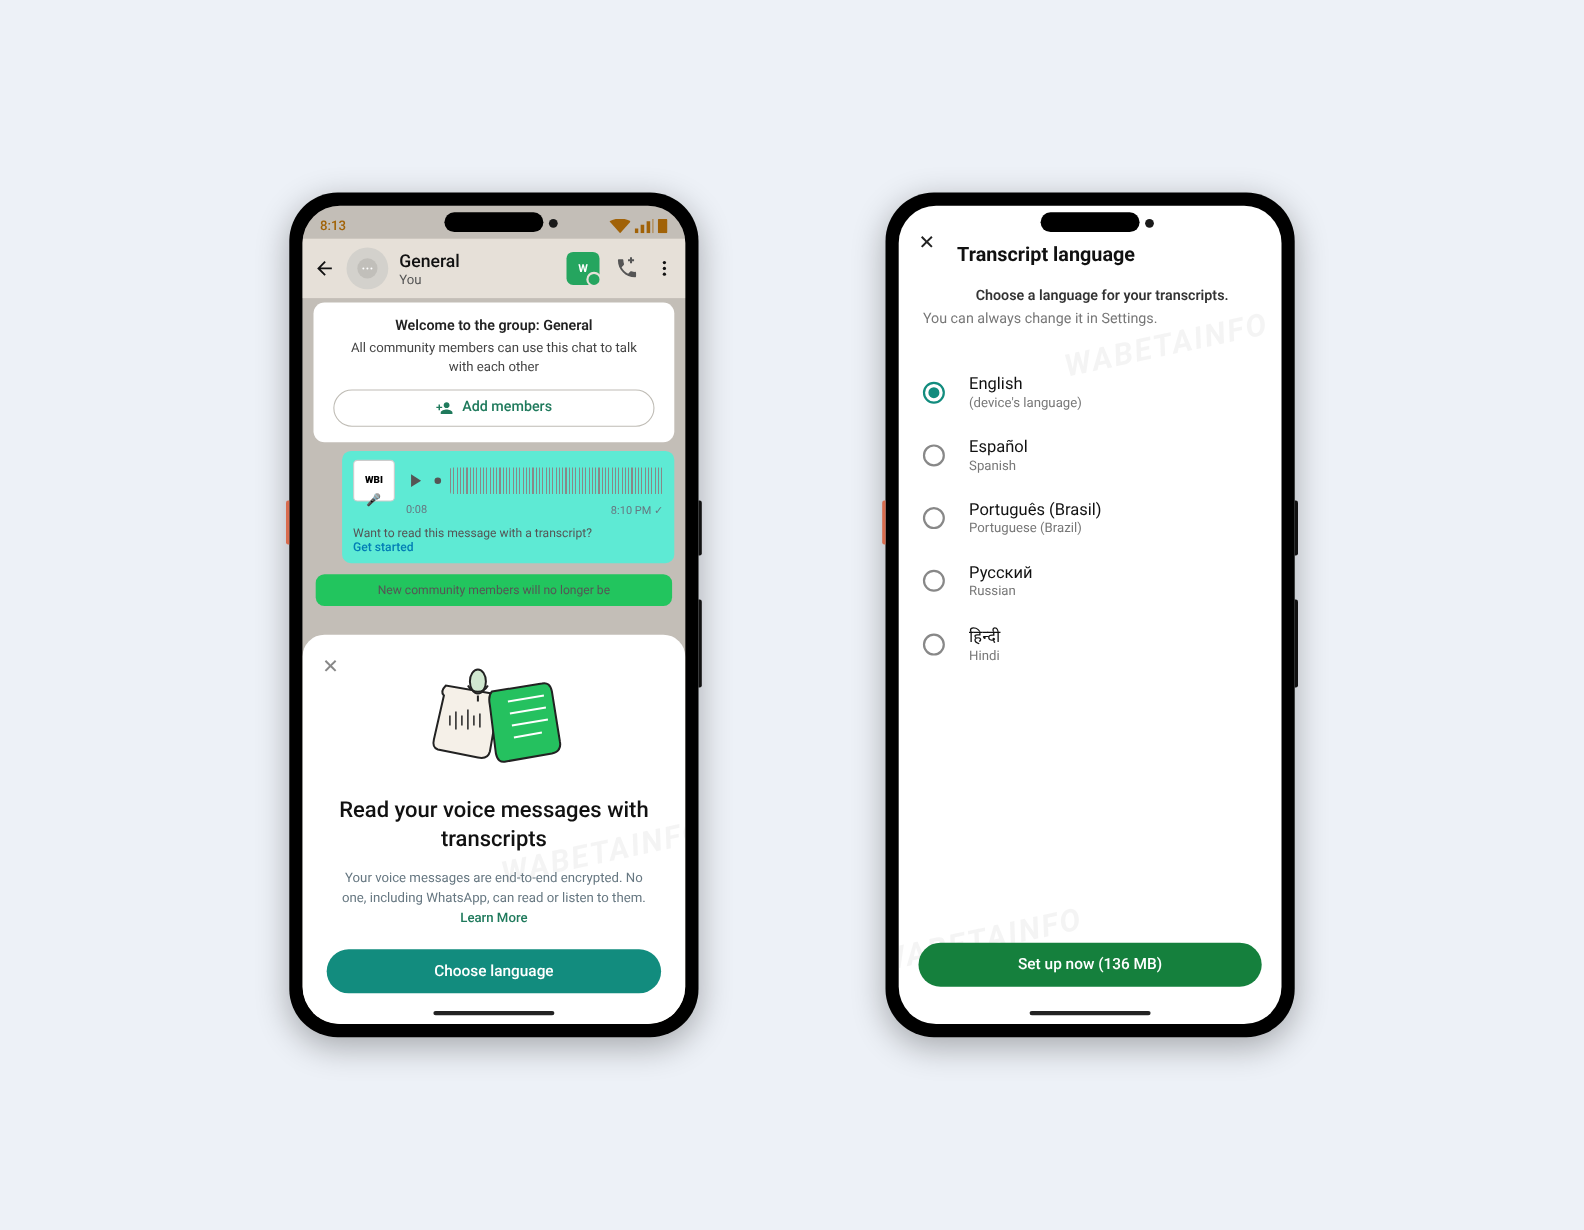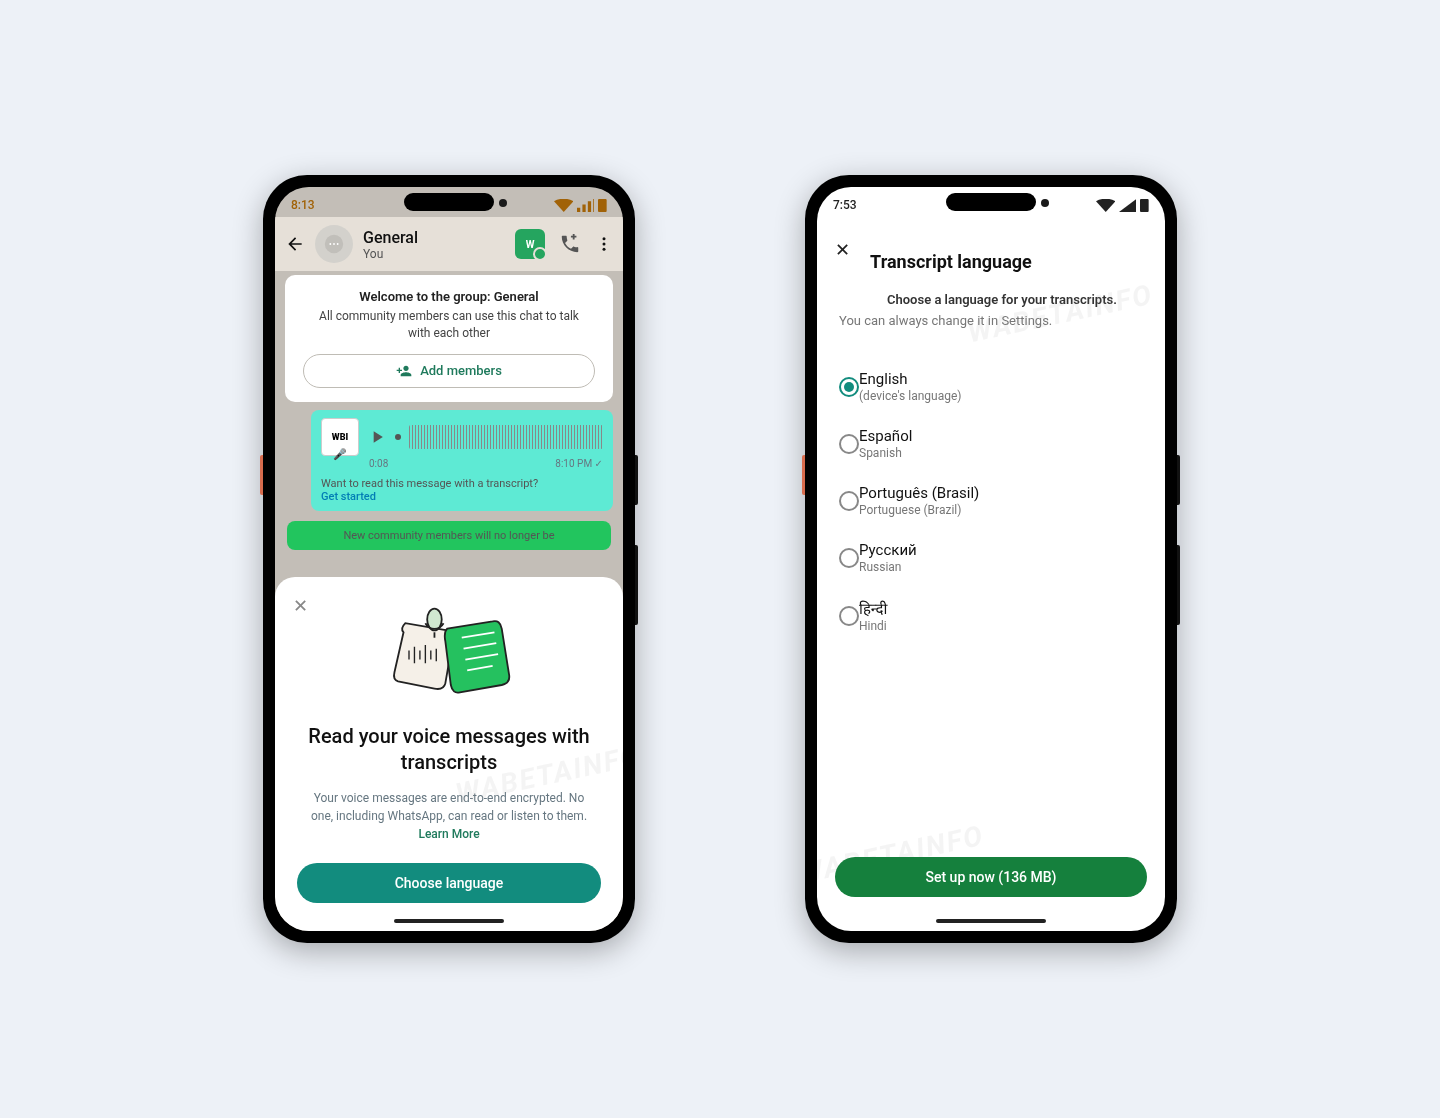--- a/index.html
+++ b/index.html
@@ -57,21 +57,21 @@
 
 .p2 .screen { background: #fff; }
 .p2 .statusbar { color: #222; }
 .p2 .titlebar { display: flex; align-items: center; gap: 20px; padding: 10px 18px 16px; }
 .p2 .titlebar .x { font-size: 18px; color: #222; }
 .p2 .titlebar h1 { font-size: 18px; font-weight: 700; color: #111; margin-top: 24px; }
 .p2 .ins { padding: 4px 22px 16px; }
 .p2 .ins .t1 { font-size: 13px; font-weight: 600; color: #333; margin-bottom: 6px; margin-left: 48px; }
 .p2 .ins .t2 { font-size: 13px; color: #777; }
 .p2 .lang-list { padding: 14px 22px; }
-.p2 .lang-item { display: flex; align-items: center; padding: 12px 0; }
+.p2 .lang-item { display: flex; align-items: center; gap: 22px; padding: 12px 0; }
 .p2 .radio { width: 20px; height: 20px; border: 2px solid #888; border-radius: 50%; display: flex; align-items: center; justify-content: center; flex-shrink: 0; }
 .p2 .radio.sel { border-color: #128c7e; }
 .p2 .radio.sel::after { content: ''; width: 10px; height: 10px; background: #128c7e; border-radius: 50%; }
 .p2 .lang-item .lab .native { font-size: 15px; color: #111; }
 .p2 .lang-item .lab .eng { font-size: 12px; color: #777; margin-top: 1px; }
 .p2 .bottom-btn { position: absolute; bottom: 34px; left: 18px; right: 18px; background: #15803d; color: #fff; border-radius: 24px; padding: 12px; text-align: center; font-size: 14px; font-weight: 500; }
 .gesture-bar { position: absolute; bottom: 8px; left: 50%; transform: translateX(-50%); width: 110px; height: 4px; background: #222; border-radius: 3px; }
 
 .watermark { position: absolute; font-size: 28px; color: rgba(150,150,150,0.1); font-weight: bold; transform: rotate(-12deg); letter-spacing: 2px; pointer-events: none; font-style: italic; }
 </style>
@@ -179,34 +179,20 @@
     </div>
     <div class="gesture-bar"></div>
   </div>
 </div>
 
 <div class="phone p2">
   <div class="side-btn left"></div>
     <div class="side-btn b1"></div>
     <div class="side-btn b2"></div>
   <div class="screen">
-    <div class="statusbar">
-      <span>7:53</span>
-      <div class="icons">
-        <svg viewBox="0 0 18 12">
-            <path fill="currentColor" d="M9 12L0 2c5-3 13-3 18 0L9 12z"></path>
-          </svg>
-        <svg viewBox="0 0 16 12">
-            <path fill="currentColor" d="M0 12h16L16 0 0 12z"></path>
-          </svg>
-        <svg viewBox="0 0 8 12">
-            <rect fill="currentColor" width="8" height="12" rx="1"></rect>
-          </svg>
-      </div>
-    </div>
 
     <div class="titlebar">
       <span class="x">✕</span>
       <h1>Transcript language</h1>
     </div>
     <div class="watermark" style="top:110px; right:10px;">WABETAINFO</div>
 
     <div class="ins">
       <div class="t1">Choose a language for your transcripts.</div>
       <div class="t2">You can always change it in Settings.</div>

